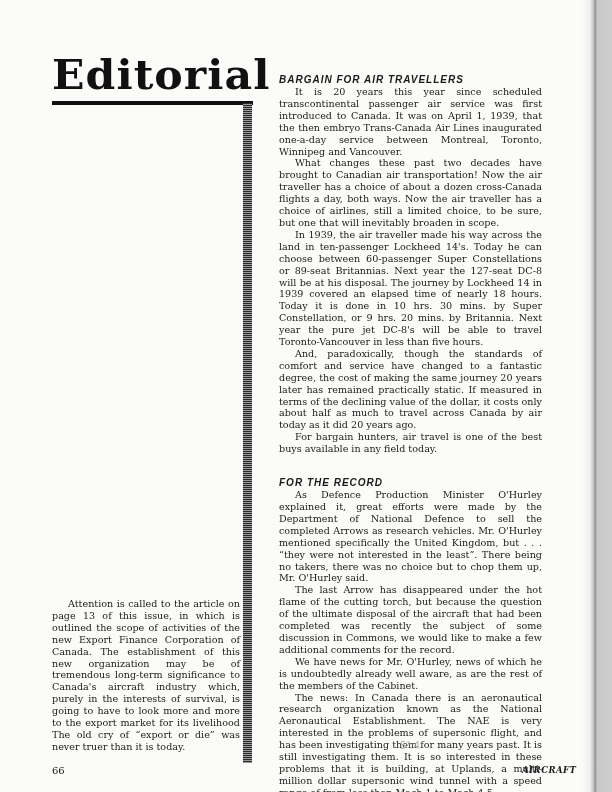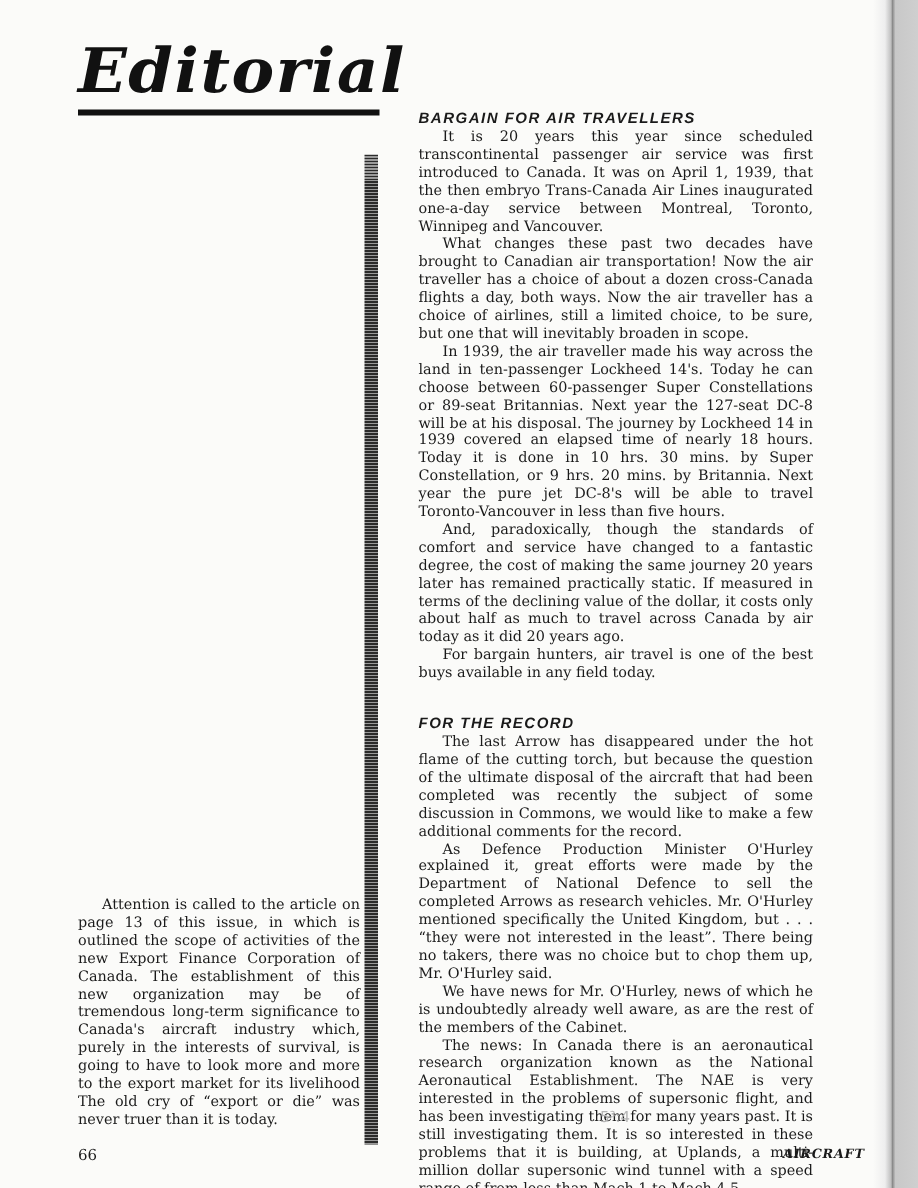--- a/index.html
+++ b/index.html
@@ -7,21 +7,21 @@
     width: 612px; height: 792px; position: relative; overflow: hidden;
     background: #fbfbf9;
     font-family: "DejaVu Serif", "Liberation Serif", serif;
     color: #1a1a1a;
   }
   .binding {
     position: absolute; top: 0; right: 0; width: 30px; height: 792px;
     background: linear-gradient(to right, #fbfbf9 0px, #eeeeee 8px, #bfbfbf 12px, #8a8a8a 13px, #c8c8c8 15px, #cfcfcf 30px);
   }
   .masthead {
-    position: absolute; left: 52px; top: 25px; width: 204px; font-style: italic;
+    position: absolute; left: 52px; top: 53px; width: 204px;
   }
   .masthead .title {
     font-family: "DejaVu Serif", serif; font-weight: bold;
     font-size: 41px; letter-spacing: 1px; line-height: 44px;
     color: #111; transform: scaleX(1.04); transform-origin: left;
   }
   .masthead .rule { height: 4px; background: #111; margin-top: 4px; width: 201px; }
   .vbar {
     position: absolute; left: 243px; top: 103px; width: 9px; height: 660px;
     background: repeating-linear-gradient(to bottom, #2a2a2a 0px, #2a2a2a 1px, #9a9a9a 1px, #9a9a9a 2px);
@@ -62,22 +62,22 @@
 </div>
 
 <div class="col right-col">
   <h2>BARGAIN FOR AIR TRAVELLERS</h2>
   <p>It is 20 years this year since scheduled transcontinental passenger air service was first introduced to Canada.  It was on April 1, 1939, that the then embryo Trans-Canada Air Lines inaugurated one-a-day service between Montreal, Toronto, Winnipeg and Vancouver.</p>
   <p>What changes these past two decades have brought to Canadian air transportation! Now the air traveller has a choice of about a dozen cross-Canada flights a day, both ways. Now the air traveller has a choice of airlines, still a limited choice, to be sure, but one that will inevitably broaden in scope.</p>
   <p>In 1939, the air traveller made his way across the land in ten-passenger Lockheed 14's. Today he can choose between 60-passenger Super Constellations or 89-seat Britannias. Next year the 127-seat DC-8 will be at his disposal. The journey by Lockheed 14 in 1939 covered an elapsed time of nearly 18 hours. Today it is done in 10 hrs. 30 mins. by Super Constellation, or 9 hrs. 20 mins. by Britannia. Next year the pure jet DC-8's will be able to travel Toronto-Vancouver in less than five hours.</p>
   <p>And, paradoxically, though the standards of comfort and service have changed to a fantastic degree, the cost of making the same journey 20 years later has remained practically static. If measured in terms of the declining value of the dollar, it costs only about half as much to travel across Canada by air today as it did 20 years ago.</p>
   <p>For bargain hunters, air travel is one of the best buys available in any field today.</p>
   <h2 class="second">FOR THE RECORD</h2>
+  <p>As Defence Production Minister O'Hurley explained it, great efforts were made by the Department of National Defence to sell the completed Arrows as research vehicles. Mr. O'Hurley mentioned specifically the United Kingdom, but . . . “they were not interested in the least”. There being no takers, there was no choice but to chop them up, Mr. O'Hurley said.</p>
   <p>The last Arrow has disappeared under the hot flame of the cutting torch, but because the question of the ultimate disposal of the aircraft that had been completed was recently the subject of some discussion in Commons, we would like to make a few additional comments for the record.</p>
-  <p>As Defence Production Minister O'Hurley explained it, great efforts were made by the Department of National Defence to sell the completed Arrows as research vehicles. Mr. O'Hurley mentioned specifically the United Kingdom, but . . . “they were not interested in the least”. There being no takers, there was no choice but to chop them up, Mr. O'Hurley said.</p>
   <p>We have news for Mr. O'Hurley, news of which he is undoubtedly already well aware, as are the rest of the members of the Cabinet.</p>
   <p>The news: In Canada there is an aeronautical research organization known as the National Aeronautical Establishment. The NAE is very interested in the problems of supersonic flight, and has been investigating them for many years past. It is still investigating them. It is so interested in these problems that it is building, at Uplands, a multi-million dollar supersonic wind tunnel with a speed range of from less than Mach 1 to Mach 4.5.</p>
   <p>What more ideal way to dispose of the five Mk. 1 Arrows than to turn them over to the NAE for use in furthering its supersonic flight studies? With five machines, the NAE would have been assured of an ample supply of spares to keep one machine flying for years to come. But these Arrows were never offered to the NAE.</p>
 
 </div>
 
 <div class="folio page">66</div>
 <div class="pencil">5³:4</div>
 <div class="folio mag">AIRCRAFT</div>
 

